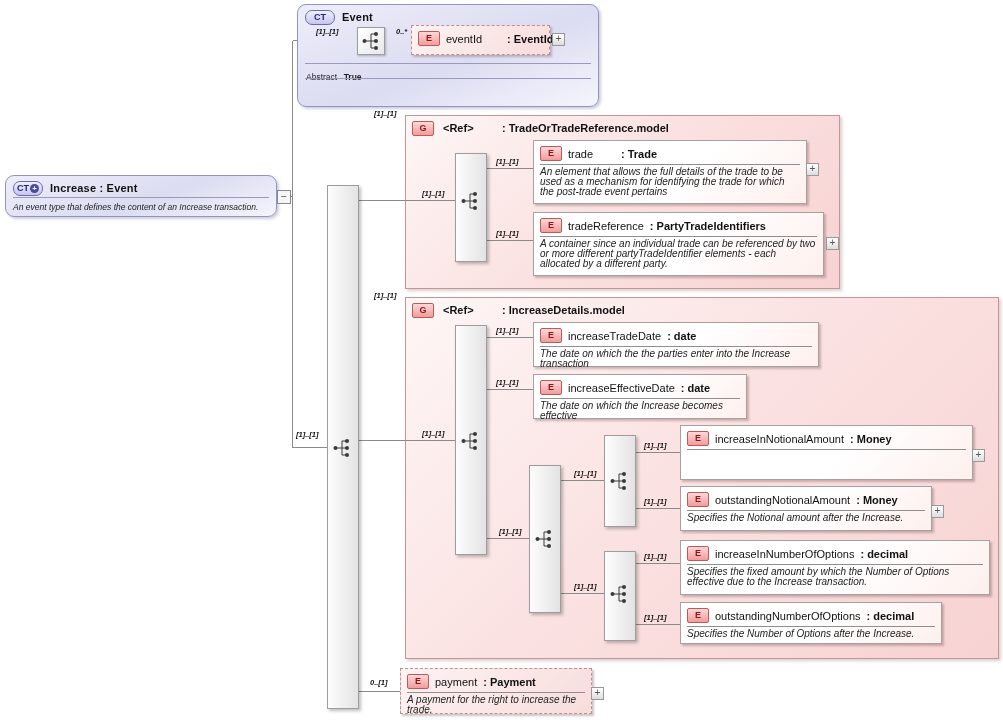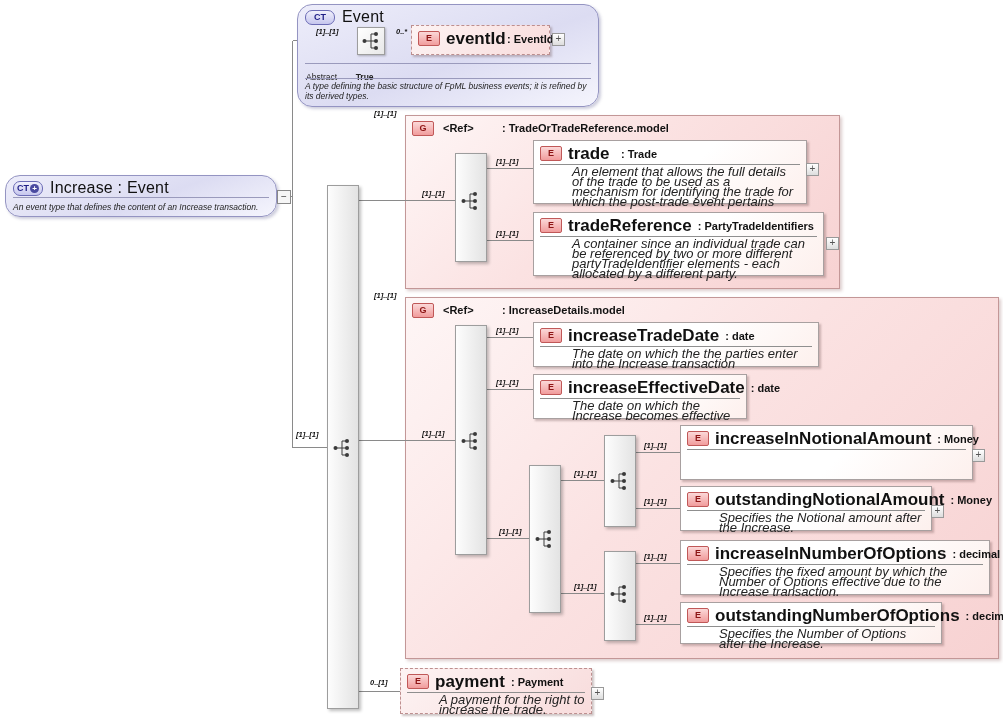--- a/index.html
+++ b/index.html
@@ -1,25 +1,25 @@
 <!DOCTYPE html>
 <html><head>
 <meta charset="utf-8">
 <style>
   html,body{margin:0;padding:0;background:#fff;}
   #canvas{position:relative;width:1003px;height:720px;background:#fff;
     font-family:"Liberation Sans",sans-serif;overflow:hidden;}
   svg.wires{position:absolute;left:0;top:0;z-index:5;pointer-events:none;}
   .abs{position:absolute;}
   
-  .tbox{position:absolute;z-index:6;border:1px solid #9494c2;border-radius:15px;
+  .tbox{position:absolute;z-index:6;border:1px solid #9494c2;border-radius:9px;
     background:linear-gradient(160deg,#ededfa 0%,#dcdcf2 55%,#f5f5fd 100%);
     box-shadow:2px 2px 3px rgba(60,60,120,.25);}
   .tbox .hdr{display:flex;align-items:center;gap:7px;height:20px;padding:2px 7px 0 7px;}
-  .tbox .ttl{font-size:16px;font-weight:normal;color:#111;letter-spacing:.2px;}
+  .tbox .ttl{font-size:11px;font-weight:bold;color:#111;letter-spacing:.2px;}
   .tdiv{position:absolute;left:7px;right:7px;height:0;border-top:1px solid #9a9abc;}
   .tdesc{position:absolute;left:7px;right:4px;font-size:8.5px;font-style:italic;color:#222;line-height:10px;}
   
   .badge-ct{display:inline-flex;align-items:center;justify-content:center;gap:1px;
     min-width:22px;height:13px;padding:0 3px;border:1px solid #6b6bb5;border-radius:7px;
     background:linear-gradient(#f0f0fc,#c6c6ee);color:#1f1f86;font-size:9px;font-weight:bold;}
   .ctplus{display:inline-flex;align-items:center;justify-content:center;width:9px;height:9px;
     border-radius:50%;background:#4a4aa0;color:#fff;font-size:8px;font-weight:bold;line-height:9px;}
   .badge-e,.badge-g{display:inline-block;width:20px;height:13px;border:1px solid #c05858;border-radius:2px;
     background:linear-gradient(#fbd8d8,#f19c9c);color:#8d1515;font-size:9px;font-weight:bold;
@@ -30,24 +30,24 @@
     box-shadow:2px 2px 3px rgba(120,60,60,.25);}
   .gbox .hdr{display:flex;align-items:center;gap:9px;height:16px;padding:4px 6px 0 6px;}
   .gbox .ttl{font-size:11px;font-weight:bold;color:#111;}
   
   .box{position:absolute;z-index:6;border:1px solid #a8a0a0;
     background:linear-gradient(135deg,#ffffff 55%,#fdf0ed 100%);
     box-shadow:2px 2px 2px rgba(90,60,60,.3);}
   .box.dashed{border:1px dashed #bd8f8f;
     background:linear-gradient(135deg,#fdf3f3 0%,#f8dcdc 100%);}
   .el-title{display:flex;align-items:center;gap:6px;height:17px;padding:4px 6px 0 6px;}
-  .el-name{font-size:17px;font-weight:bold;color:#111;white-space:nowrap;}
+  .el-name{font-size:11px;font-weight:normal;color:#111;white-space:nowrap;}
   .el-type{font-size:11px;font-weight:bold;color:#111;white-space:nowrap;}
   .el-div{margin:2px 6px 0 6px;border-top:1px solid #8f8f8f;}
-  .el-desc{padding:2px 6px 0 6px;font-size:13px;font-style:italic;color:#222;line-height:10px;margin-left:32px;}
+  .el-desc{padding:2px 6px 0 6px;font-size:10px;font-style:italic;color:#222;line-height:10px;}
   .w47{display:inline-block;min-width:47px;}
   .w55{display:inline-block;min-width:55px;}
   .w50{display:inline-block;min-width:50px;}
   
   .bar{position:absolute;z-index:6;width:30px;border:1px solid #9d9d9d;
     background:linear-gradient(to right,#fdfdfd,#e3e3e3);
     box-shadow:2px 2px 3px rgba(0,0,0,.25);}
   .bar svg{position:absolute;left:4px;}
   .iconbox{position:absolute;z-index:6;width:26px;height:26px;border:1px solid #9d9d9d;
     background:linear-gradient(135deg,#ffffff,#e8e8e8);box-shadow:1px 1px 2px rgba(0,0,0,.25);}
@@ -111,24 +111,23 @@
   <div class="tbox" style="left:297px;top:4px;width:300px;height:101px">
     <div class="hdr">
       <span class="badge-ct">
         <span>CT</span>
       </span>
       <span class="ttl">Event</span>
     </div>
     <div class="tdiv" style="top:58px"></div>
     <div class="abs" style="left:8px;top:61px">
       <span class="abslabel" style="">Abstract</span>
-      <span class="abslabel" style="font-weight:bold;margin-left:14px">True</span>
+      <span class="abslabel" style="font-weight:bold;margin-left:2px">True</span>
     </div>
     <div class="tdiv" style="top:73px"></div>
-    <div class="tdesc" style="top:76px">A type defining the basic structure of FpML business events; it is refined by its derived types.</div>
   </div>
   <div class="card" style="left:316px;top:27px">[1]..[1]</div>
   <div class="iconbox" style="left:357px;top:27px">
     <svg width="20" height="22" viewBox="0 0 20 22">
       <circle cx="3.5" cy="11" r="2" fill="#3a3a3a"></circle>
       <path d="M3.5 11 H10 M10 4 V18 M10 4 H14 M10 11 H14 M10 18 H14" stroke="#3a3a3a" fill="none"></path>
       <circle cx="15" cy="4" r="2" fill="#3a3a3a"></circle>
         <circle cx="15" cy="11" r="2" fill="#3a3a3a"></circle>
         <circle cx="15" cy="18" r="2" fill="#3a3a3a"></circle>
     </svg>

